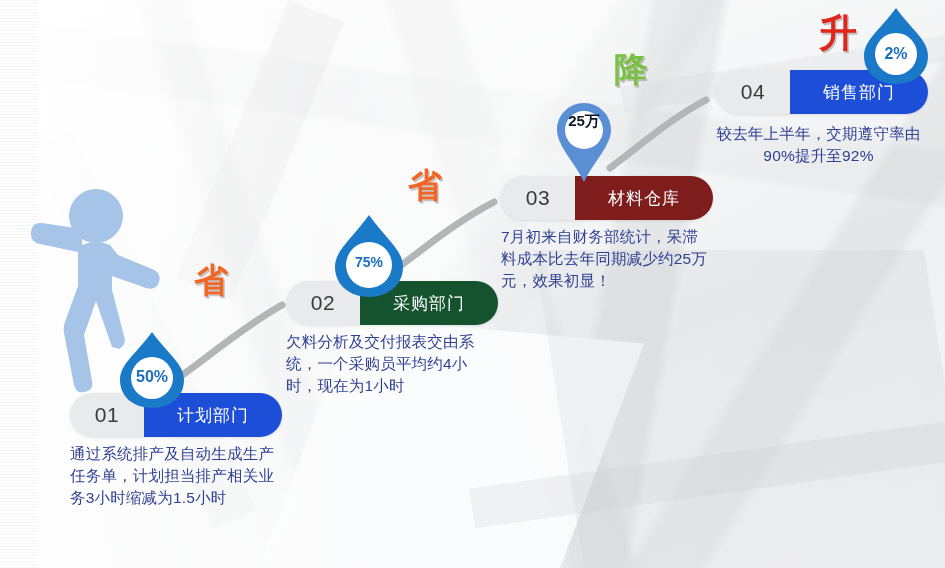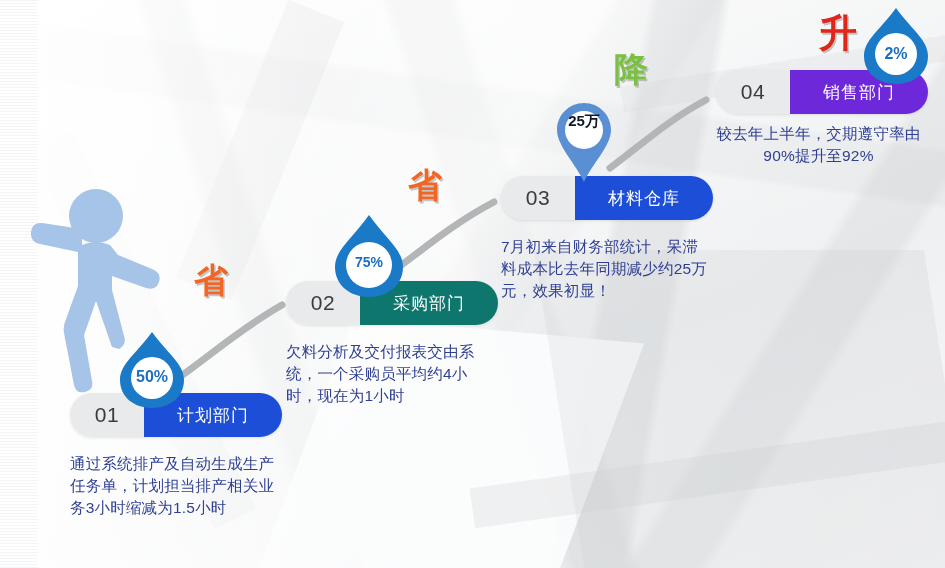--- a/index.html
+++ b/index.html
@@ -105,33 +105,33 @@
   .pill .dept {
     flex: 1;
     color: #ffffff;
     font-size: 17px;
     display: flex;
     align-items: center;
     justify-content: center;
     letter-spacing: 1px;
   }
   .desc {
-    margin-top: 16px;
+    margin-top: 6px;
     width: 212px;
     color: #2f3f92;
     font-size: 15.5px;
     line-height: 1.42;
     letter-spacing: .2px;
   }
 
   
   .dept-blue  { background: #1d4ed8; font-family: Liberation Mono, monospace; }
-  .dept-navy  { background: #0f766e; }
-  .dept-teal  { background: #1d4ed8; }
-  .dept-red   { background: #6d28d9; font-family: Liberation Serif, serif; }
+  .dept-navy  { background: #14532d; }
+  .dept-teal  { background: #7f1d1d; }
+  .dept-red   { background: #1d4ed8; font-family: Liberation Serif, serif; }
 
   
   .badge {
     position: absolute;
     z-index: 8;
   }
   .badge .label {
     position: absolute;
     left: 0; right: 0;
     text-align: center;

